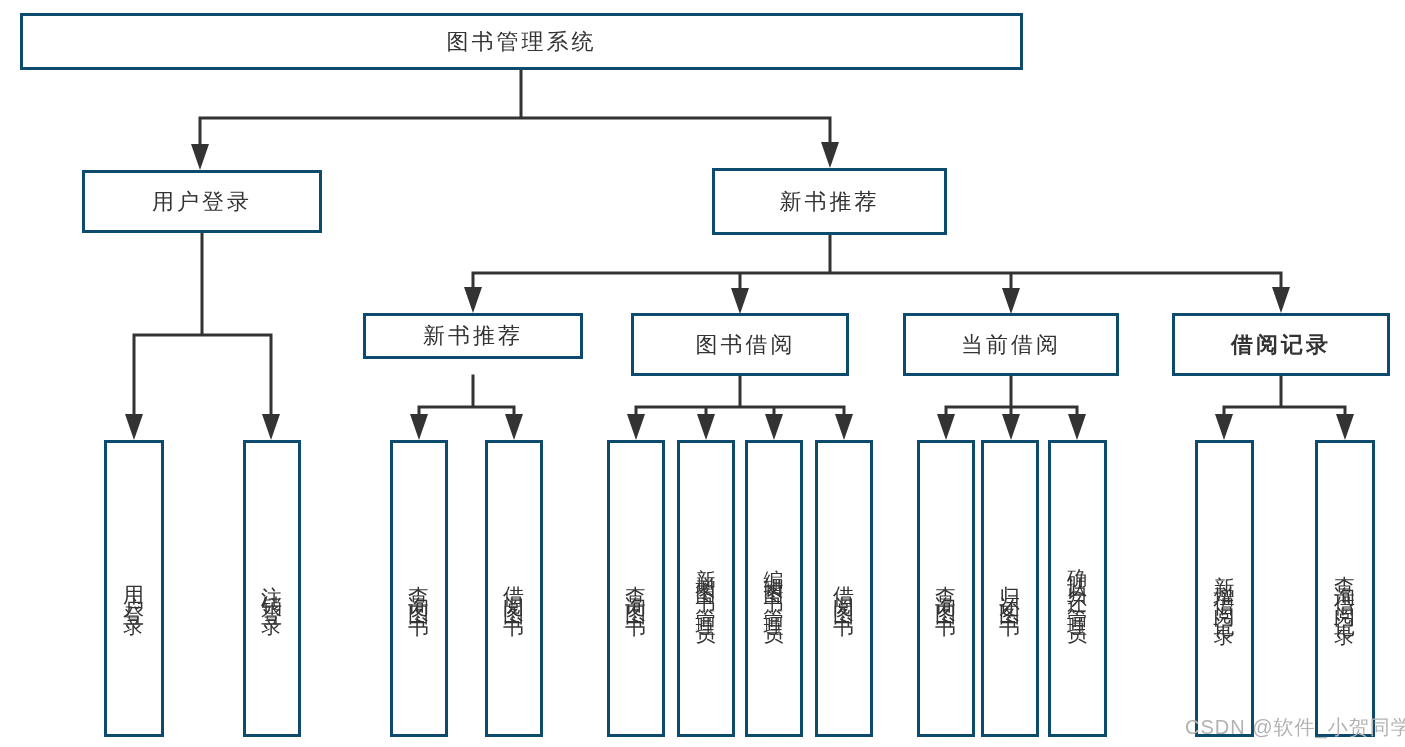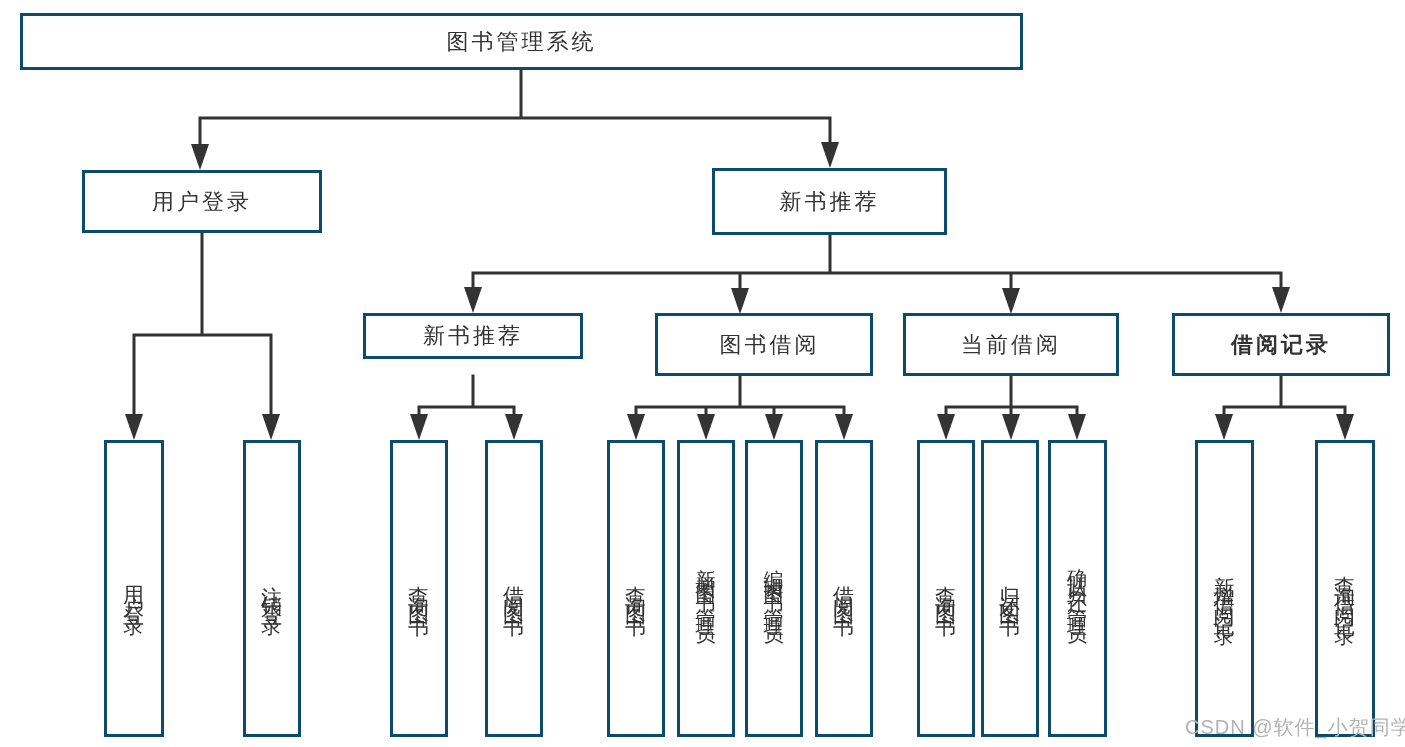--- a/index.html
+++ b/index.html
@@ -68,21 +68,21 @@
       M937 414h18l-9 26z M1002 414h18l-9 26z M1068 414h18l-9 26z
       M1215 414h18l-9 26z M1336 414h18l-9 26z"></path>
   </svg>
 
   <div class="box" style="left:20px;top:13px;width:1003px;height:57px;">图书管理系统</div>
 
   <div class="box" style="left:82px;top:170px;width:240px;height:63px;">用户登录</div>
   <div class="box" style="left:712px;top:168px;width:235px;height:67px;">新书推荐</div>
 
   <div class="box" style="left:363px;top:313px;width:220px;height:46px;">新书推荐</div>
-  <div class="box" style="left:655px;top:313px;width:218px;height:63px;padding-left:11px;">图书借阅</div>
+  <div class="box" style="left:631px;top:313px;width:218px;height:63px;padding-left:11px;">图书借阅</div>
   <div class="box" style="left:903px;top:313px;width:216px;height:63px;font-family:Liberation Serif, serif;">当前借阅</div>
   <div class="box" style="left:1172px;top:313px;width:218px;height:63px;font-weight:bold;">借阅记录</div>
 
   <div class="box leaf" style="left:104px;top:440px;width:60px;height:297px;">用户登录</div>
   <div class="box leaf" style="left:243px;top:440px;width:58px;height:297px;">注销登录</div>
 
   <div class="box leaf" style="left:390px;top:440px;width:58px;height:297px;">查询图书</div>
   <div class="box leaf" style="left:485px;top:440px;width:58px;height:297px;">借阅图书</div>
 
   <div class="box leaf" style="left:607px;top:440px;width:58px;height:297px;">查询图书</div>

